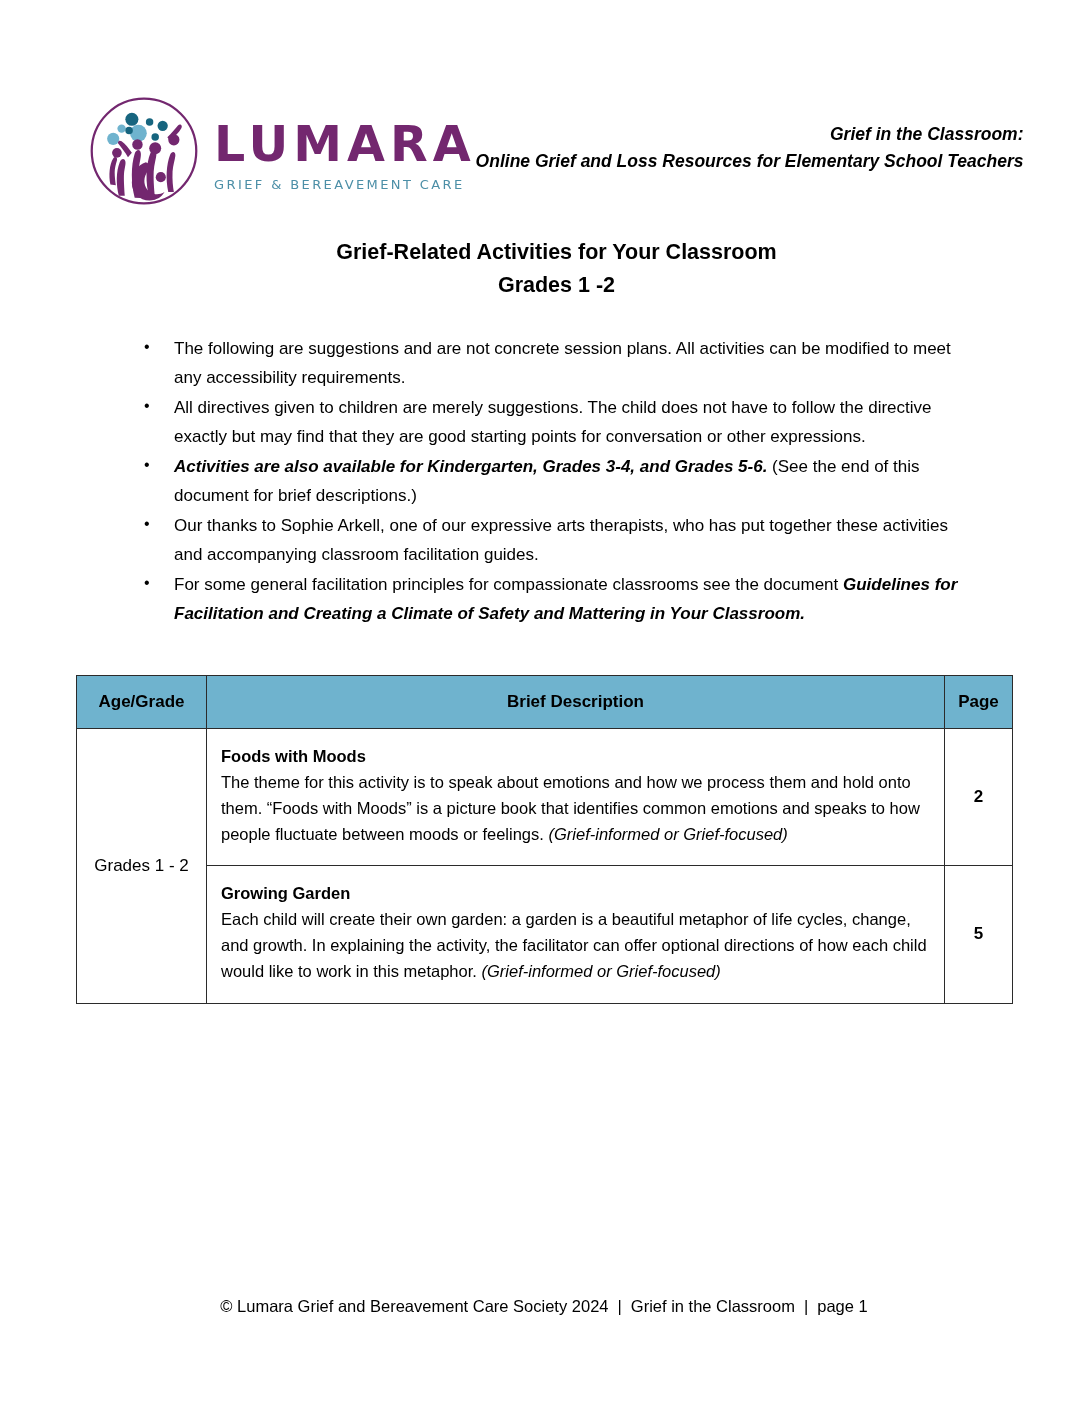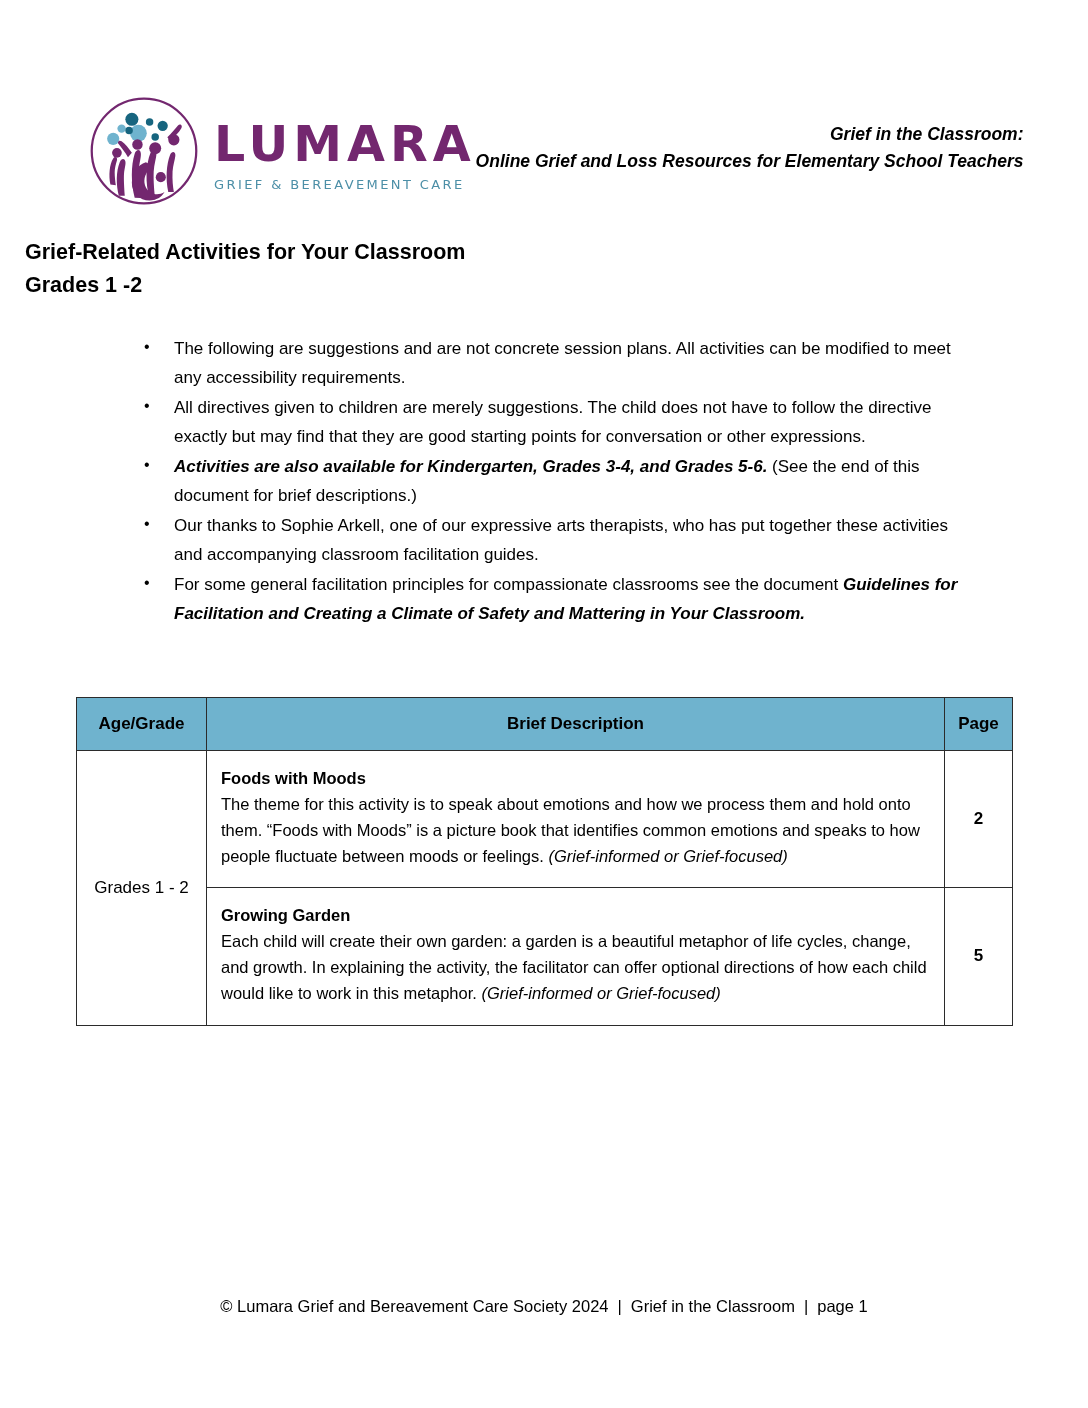--- a/index.html
+++ b/index.html
@@ -87,21 +87,21 @@
     color: #000000;
     white-space: nowrap;
   }
 
   
   .doc-title {
     position: absolute;
     left: 0;
     right: 0;
     top: 236px;
-    text-align: left;
+    text-align: center;
     font-weight: 700;
     font-size: 21.5px;
     line-height: 1.55;
     color: #000;
     margin-left: 25px;
   }
   .doc-title .line2 { display: block; }
 
   
   .intro-list {
@@ -130,21 +130,21 @@
     font-size: 16px;
     line-height: 1.72;
   }
 
   .bi { font-weight: 700; font-style: italic; }
 
   
   .activity-table {
     position: absolute;
     left: 76px;
-    top: 697px;
+    top: 675px;
     width: 936px;
     border-collapse: collapse;
     table-layout: fixed;
     font-size: 16.5px;
   }
 
   .activity-table th,
   .activity-table td {
     border: 1.2px solid #2b2b2b;
     vertical-align: top;

